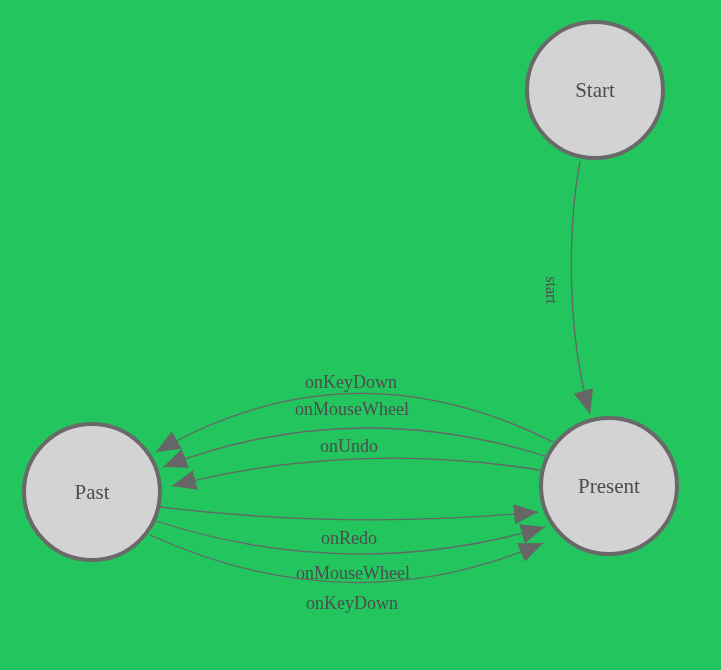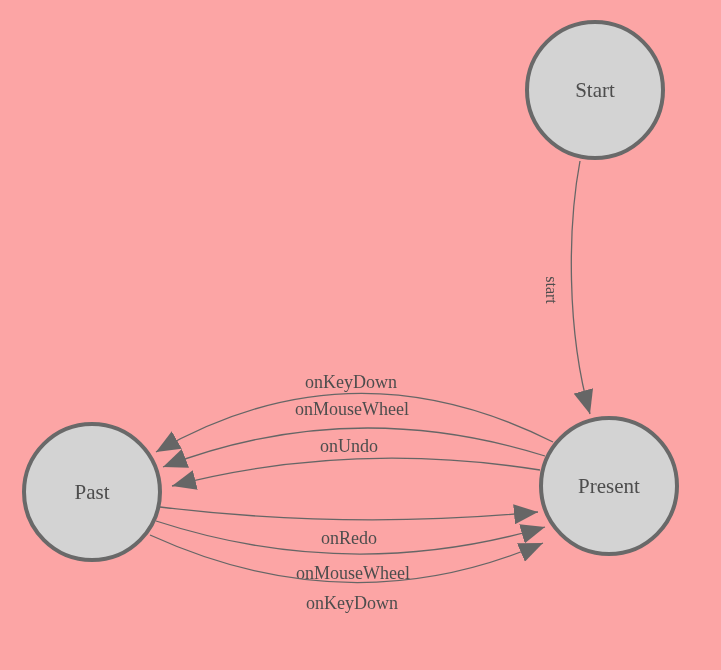--- a/index.html
+++ b/index.html
@@ -4,21 +4,21 @@
 <style>
   html, body {
     margin: 0;
     padding: 0;
     background: #ffffff;
   }
   .canvas-wrap {
     position: relative;
     width: 721px;
     height: 670px;
-    background: #fca5a5;
+    background: #22c55e;
     overflow: hidden;
   }
   svg { display: block; }
   .state-circle {
     fill: #d3d3d3;
     stroke: #696969;
     stroke-width: 4px;
     cursor: pointer;
   }
   .edge-path {

